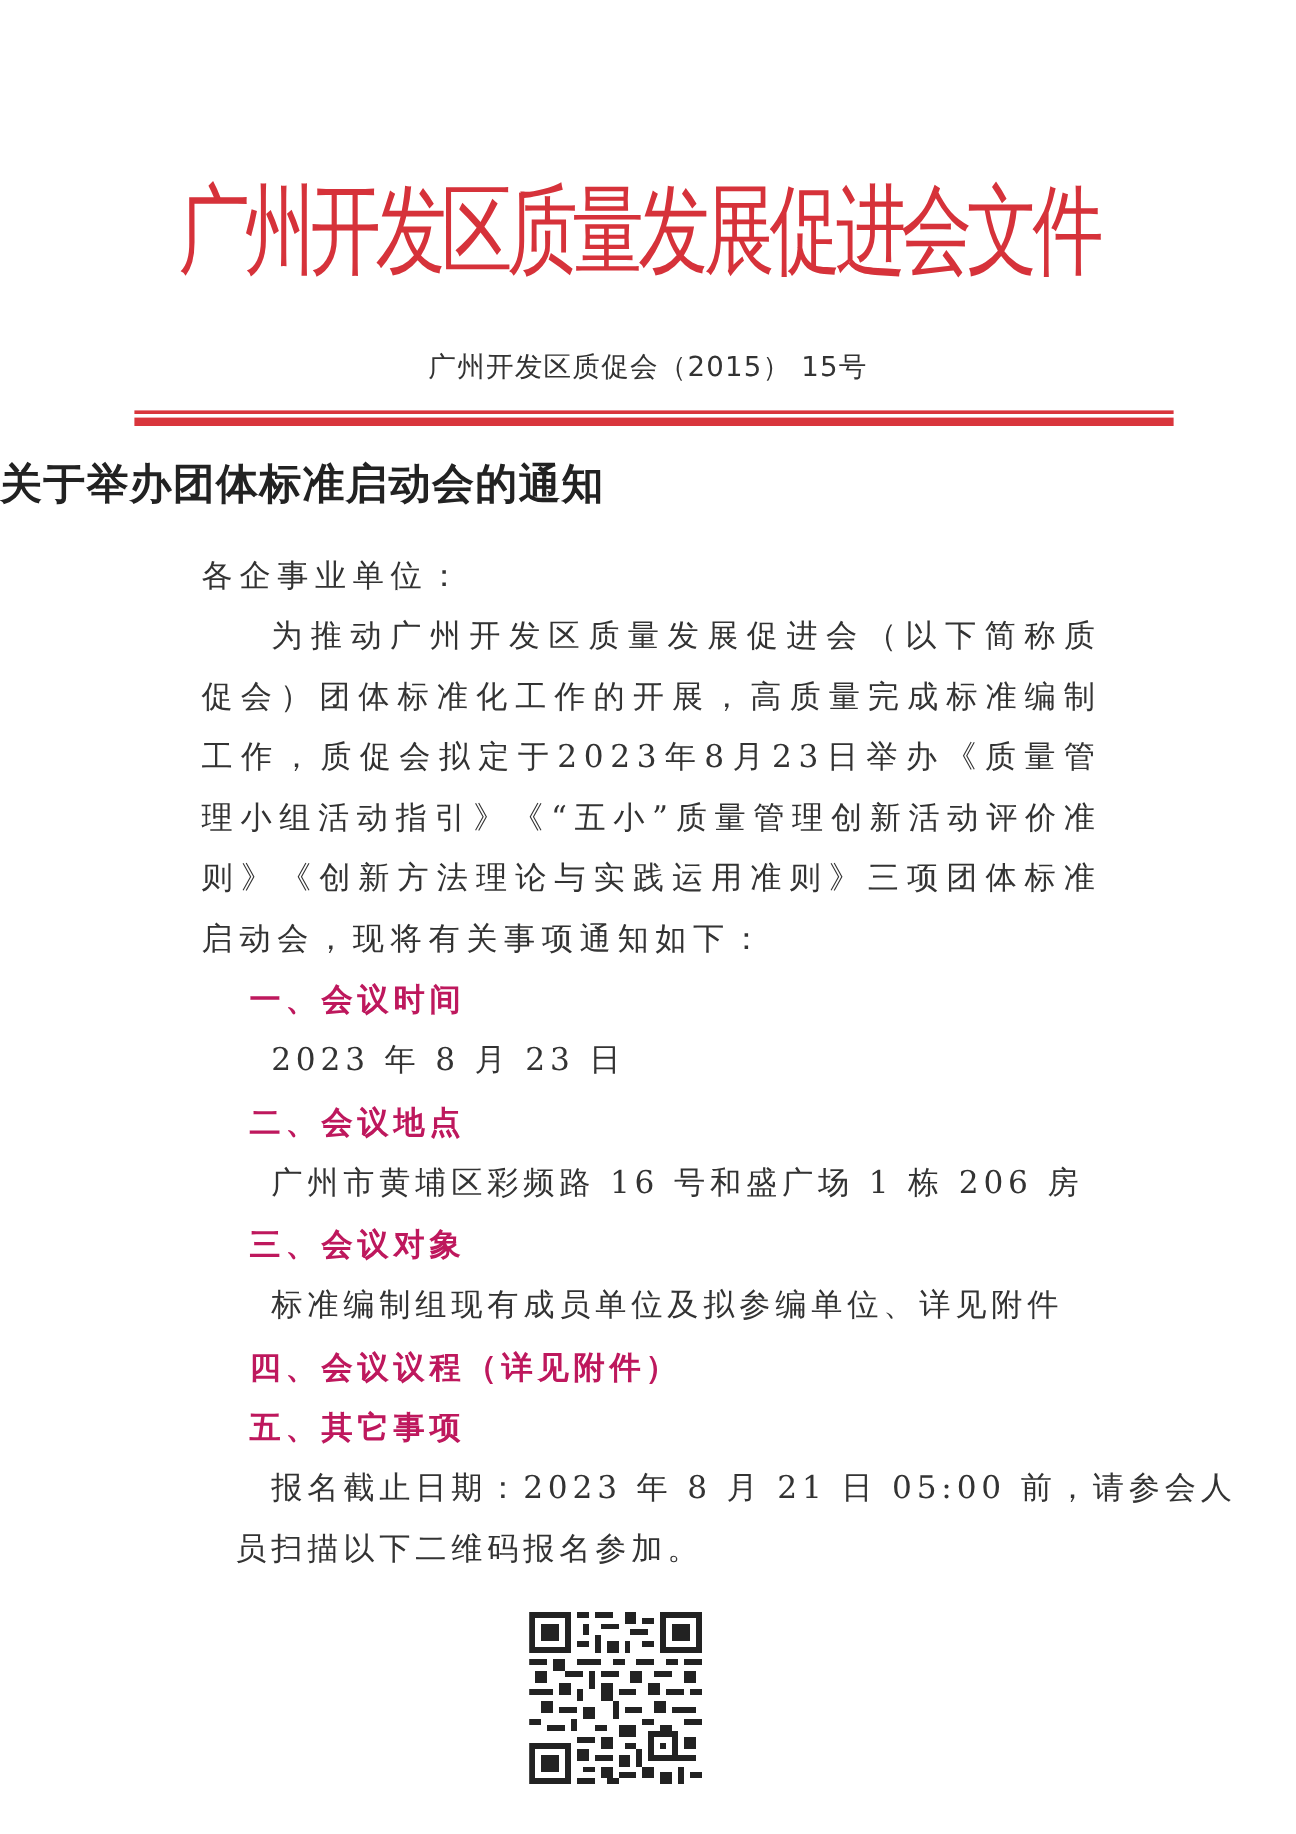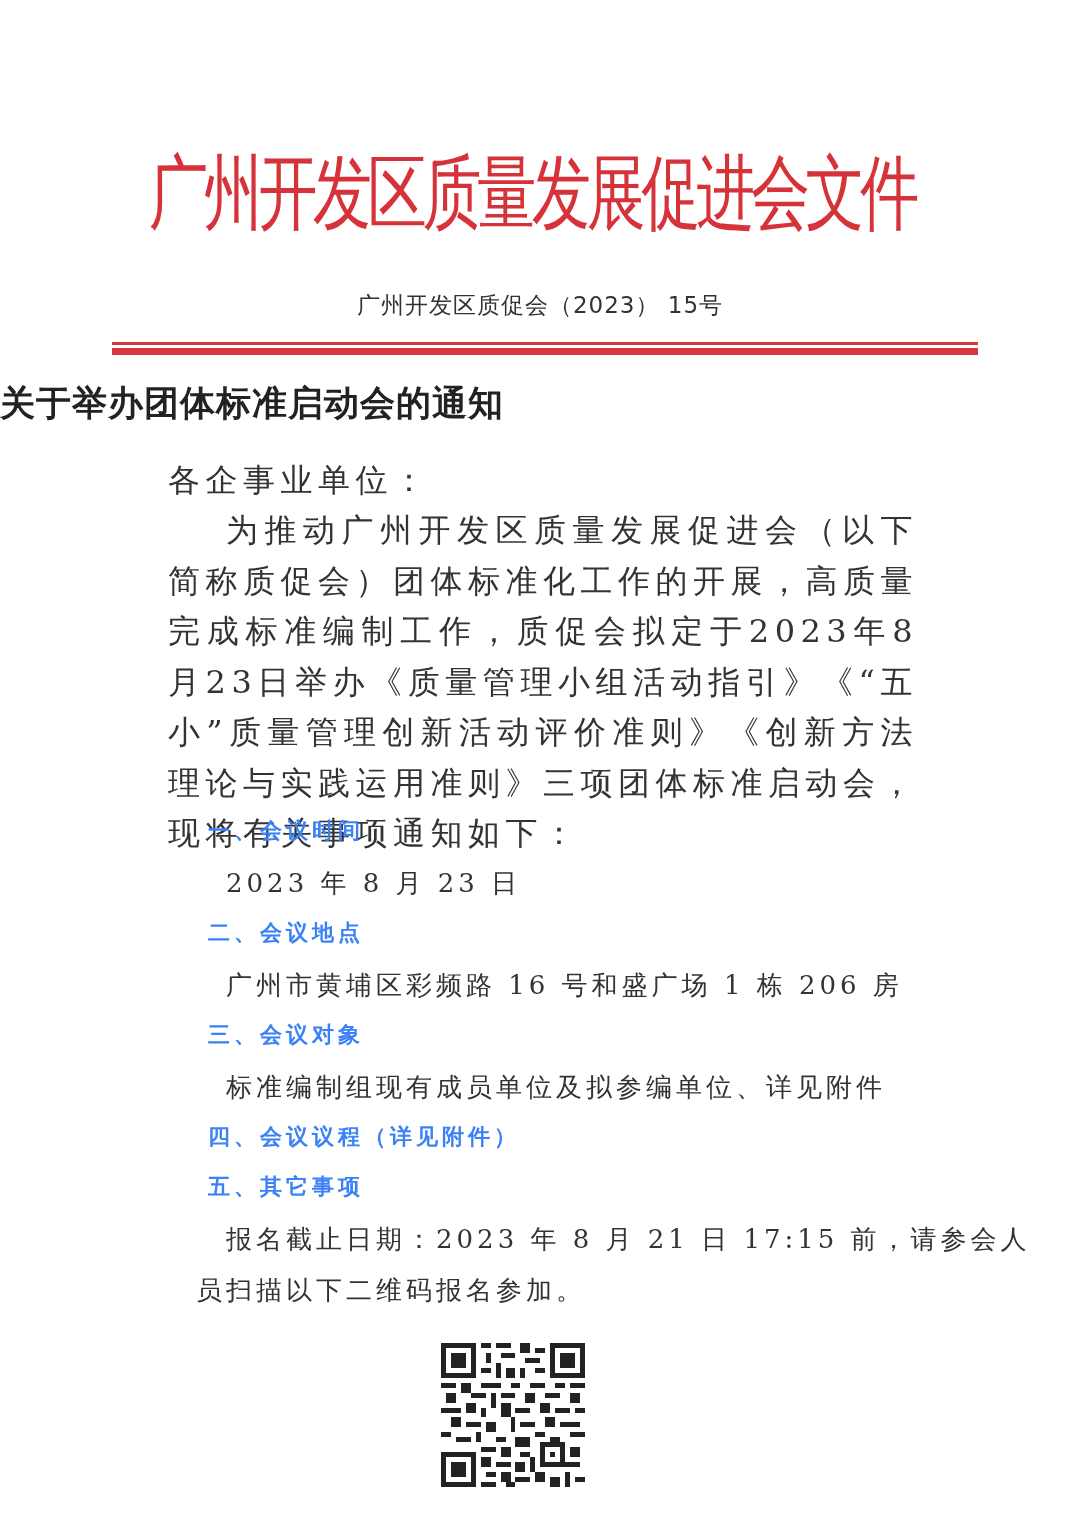--- a/index.html
+++ b/index.html
@@ -4,35 +4,35 @@
 <style>
   html, body { margin: 0; padding: 0; background: #ffffff; }
   body { width: 1080px; height: 1528px; position: relative; overflow: hidden; font-family: "DejaVu Serif", "Liberation Serif", serif; color: #2b2b2b; }
   .doc-header { position: absolute; left: 0; top: 138px; width: 864px; text-align: center; }
   .red-title { display: inline-block; font-family: "DejaVu Sans", "Liberation Sans", sans-serif; font-size: 82px; line-height: 110px; color: #d6323a; letter-spacing: -6px; transform: scaleX(0.72); transform-origin: center; white-space: nowrap; }
   .doc-number { position: absolute; left: 0; top: 290px; width: 1080px; text-align: center; font-family: "DejaVu Sans", "Liberation Sans", sans-serif; font-size: 23px; color: #333; letter-spacing: 1px; }
   .red-rule { position: absolute; left: 112px; width: 866px; background: #d9353c; }
   .rule-thin { top: 342px; height: 3px; }
   .rule-thick { top: 348px; height: 7px; }
   .doc-title { position: absolute; left: 0; top: 380px; width: 1080px; text-align: left; font-size: 35px; font-weight: bold; color: #222; letter-spacing: 1px; }
-  .body-text { position: absolute; left: 168px; width: 750px; font-size: 32px; color: #333; letter-spacing: 5.5px; line-height: 50.5px; }
+  .body-text { position: absolute; left: 168px; width: 750px; font-size: 26px; color: #333; letter-spacing: 5.5px; line-height: 50.5px; }
   .salutation { top: 455px; }
   .para1 { top: 505px; text-indent: 58px; text-align: justify; }
-  .sec-heading { position: absolute; left: 208px; font-size: 22px; font-weight: bold; color: #3b82f6; letter-spacing: 4px; }
+  .sec-heading { position: absolute; left: 208px; font-size: 26px; font-weight: bold; color: #be185d; letter-spacing: 4px; }
   .sec-content { position: absolute; left: 226px; font-size: 26px; color: #333; letter-spacing: 4px; }
   .qr-wrap { position: absolute; left: 441px; top: 1343px; width: 144px; height: 144px; }
 </style>
 </head>
 <body>
 
 <div class="doc-header">
   <span class="red-title">广州开发区质量发展促进会文件</span>
 </div>
 
-<div class="doc-number">广州开发区质促会（2023） 15号</div>
+<div class="doc-number">广州开发区质促会（2015） 15号</div>
 
 <div class="red-rule rule-thin"></div>
 <div class="red-rule rule-thick"></div>
 
 <div class="doc-title">关于举办团体标准启动会的通知</div>
 
 <div class="body-text salutation">各企事业单位：</div>
 
 <div class="body-text para1">为推动广州开发区质量发展促进会（以下简称质促会）团体标准化工作的开展，高质量完成标准编制工作，质促会拟定于2023年8月23日举办《质量管理小组活动指引》《“五小”质量管理创新活动评价准则》《创新方法理论与实践运用准则》三项团体标准启动会，现将有关事项通知如下：</div>
 
@@ -41,21 +41,21 @@
 
 <div class="sec-heading" style="top:918px;">二、会议地点</div>
 <div class="sec-content" style="top:968px;">广州市黄埔区彩频路 16 号和盛广场 1 栋 206 房</div>
 
 <div class="sec-heading" style="top:1020px;">三、会议对象</div>
 <div class="sec-content" style="top:1070px;">标准编制组现有成员单位及拟参编单位、详见附件</div>
 
 <div class="sec-heading" style="top:1122px;">四、会议议程（详见附件）</div>
 
 <div class="sec-heading" style="top:1172px;">五、其它事项</div>
-<div class="sec-content" style="top:1222px;">报名截止日期：2023 年 8 月 21 日 17:15 前，请参会人</div>
+<div class="sec-content" style="top:1222px;">报名截止日期：2023 年 8 月 21 日 05:00 前，请参会人</div>
 <div class="sec-content" style="top:1273px; left:168px;margin-left:28px;">员扫描以下二维码报名参加。</div>
 
 <div class="qr-wrap">
   <svg width="144" height="144" viewBox="0 0 29 29" shape-rendering="crispEdges">
     <rect width="29" height="29" fill="#fff"></rect>
     <g fill="#222">
       <path d="M0 0h7v7h-7z M1 1v5h5v-5z" fill-rule="evenodd"></path>
       <rect x="2" y="2" width="3" height="3"></rect>
       <path d="M22 0h7v7h-7z M23 1v5h5v-5z" fill-rule="evenodd"></path>
       <rect x="24" y="2" width="3" height="3"></rect>

